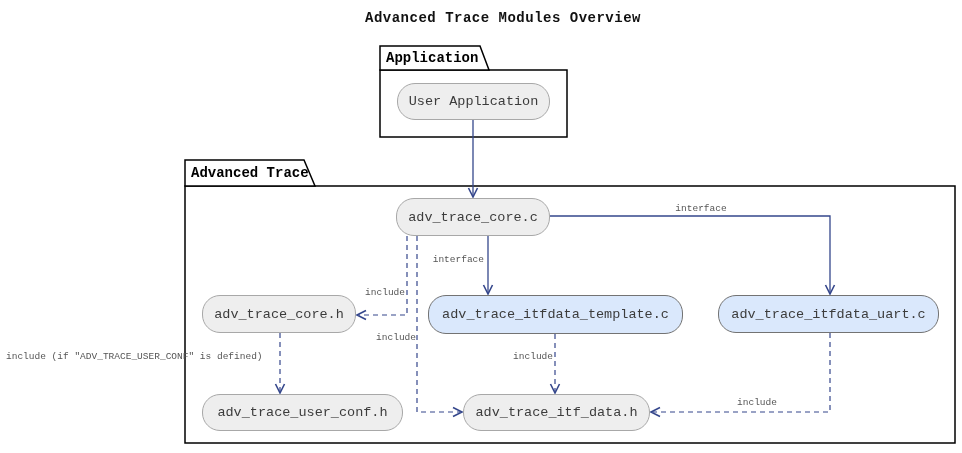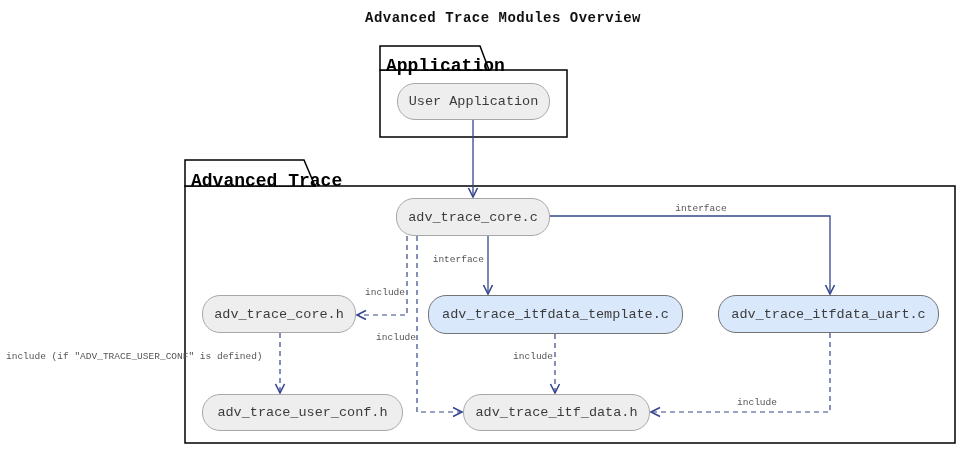--- a/index.html
+++ b/index.html
@@ -11,23 +11,22 @@
     overflow:hidden;
   }
   .edges-svg{position:absolute;left:0;top:0;}
   .diagram-title{
     position:absolute;left:0;top:10px;width:952px;
     text-align:center;font-size:14px;font-weight:bold;color:#111;
     letter-spacing:0.5px;
     padding-left:27px;
   }
   .pkg-name{
-    position:absolute;font-size:18px;font-weight:bold;color:#000;
+    position:absolute;font-size:14px;font-weight:bold;color:#000;
     white-space:nowrap;
-    margin-top:6px;
   }
   .pkg-name.app{left:386px;top:50px;}
   .pkg-name.adv{left:191px;top:165px;text-align:right;}
   .node{
     position:absolute;box-sizing:border-box;
     display:flex;align-items:center;justify-content:center;
     border-radius:18px;font-size:13.5px;color:#3c3c3c;
     background:#eeeeee;border:1px solid #a8a8a8;
     white-space:nowrap;
   }

